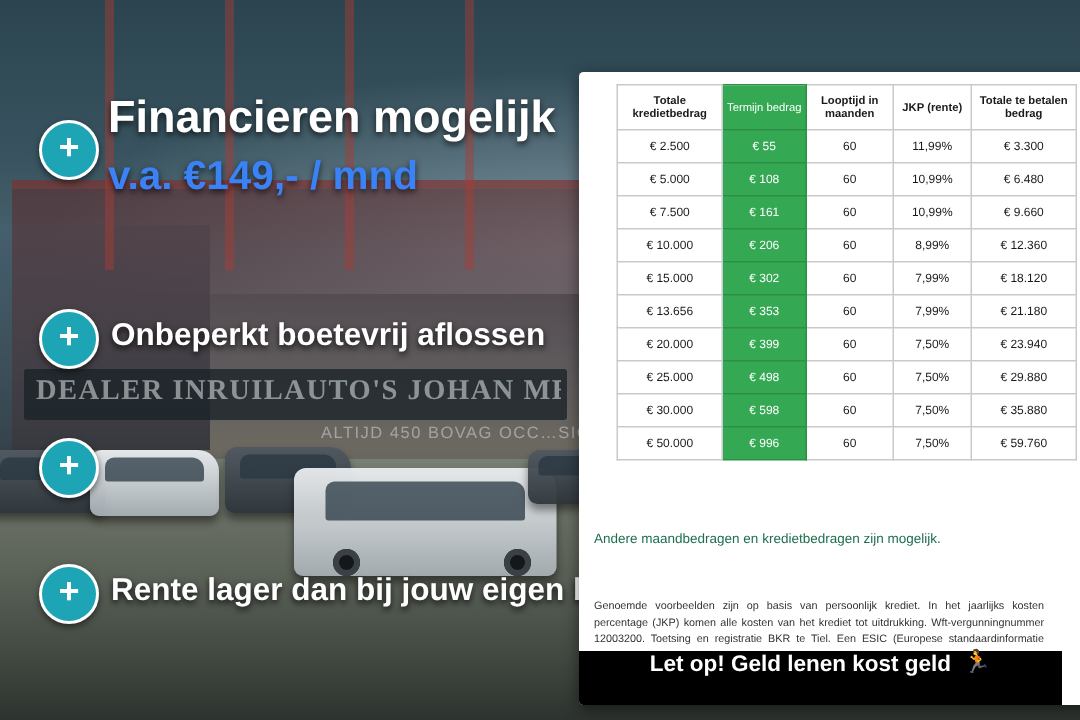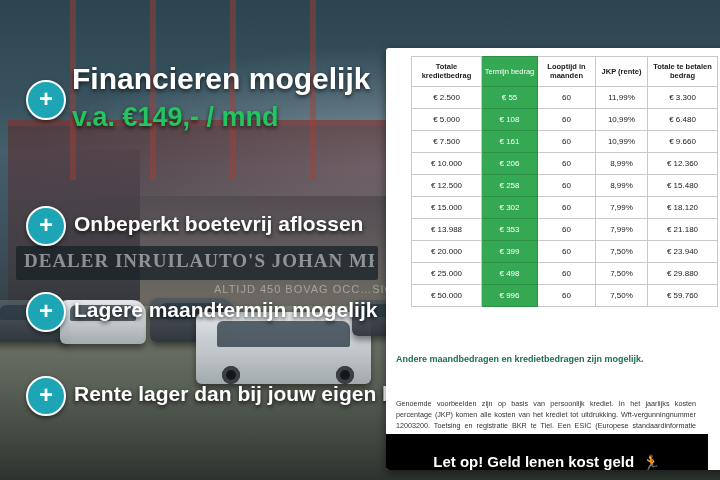--- a/index.html
+++ b/index.html
@@ -132,21 +132,21 @@
     left: 72px; top: 62px;
     color: #ffffff;
     font-size: 30px;
     font-weight: bold;
     text-shadow: 0 2px 4px rgba(0,0,0,0.7);
     white-space: nowrap;
   }
   .fin-sub {
     position: absolute;
     left: 72px; top: 102px;
-    color: #22c55e;
+    color: #3b82f6;
     font-size: 27px;
     font-weight: bold;
     text-shadow: 0 2px 4px rgba(0,0,0,0.7);
     white-space: nowrap;
   }
   .plus {
     position: absolute;
     width: 36px; height: 36px;
     border-radius: 50%;
     background: #1da5b5;
@@ -212,40 +212,40 @@
   table.rates col.c2 { width: 56px; }
   table.rates col.c3 { width: 58px; }
   table.rates col.c4 { width: 52px; }
   table.rates col.c5 { width: 70px; }
 
   .note-head {
     position: absolute;
     left: 10px; top: 306px;
     width: 304px;
     font-size: 9px;
-    font-weight: bold;
+    font-weight: normal;
     color: #1f6f4f;
   }
   .note-body {
     position: absolute;
     left: 10px; top: 324px;
     width: 300px;
     font-size: 7.2px;
     line-height: 1.55;
     color: #333333;
     text-align: justify;
     margin-top: 26px;
   }
   .warn-bar {
     position: absolute;
     left: 0; bottom: 0;
     width: 322px; height: 36px;
     background: #000000;
     display: flex;
-    align-items: flex-end;
+    align-items: flex-start;
     justify-content: center;
   }
   .warn-text {
     color: #ffffff;
     font-size: 15px;
     font-weight: bold;
   }
   .warn-icon {
     margin-left: 8px;
     font-size: 15px;
@@ -294,21 +294,20 @@
 
 
   <div class="plus" style="left:26px; top:80px;">+</div>
   <div class="fin-title">Financieren mogelijk</div>
   <div class="fin-sub">v.a. €149,- / mnd</div>
 
   <div class="plus" style="left:26px; top:206px;">+</div>
   <div class="bullet-text" style="left:74px; top:212px;">Onbeperkt boetevrij aflossen</div>
 
   <div class="plus" style="left:26px; top:292px;">+</div>
-  <div class="bullet-text" style="left:74px; top:298px;">Lagere maandtermijn mogelijk</div>
 
   <div class="plus" style="left:26px; top:376px;">+</div>
   <div class="bullet-text" style="left:74px; top:382px;">Rente lager dan bij jouw eigen bank</div>
 
   <div class="panel">
     <table class="rates">
       <colgroup>
         <col class="c1">
           <col class="c2">
           <col class="c3">
@@ -347,53 +346,53 @@
             <td>€ 9.660</td>
           </tr>
           <tr>
             <td>€ 10.000</td>
             <td class="hl">€ 206</td>
             <td>60</td>
             <td>8,99%</td>
             <td>€ 12.360</td>
           </tr>
           <tr>
-            <td>€ 12.500</td>
-            <td class="hl">€ 258</td>
-            <td>60</td>
-            <td>8,99%</td>
-            <td>€ 15.480</td>
-          </tr>
-          <tr>
             <td>€ 15.000</td>
             <td class="hl">€ 302</td>
             <td>60</td>
             <td>7,99%</td>
             <td>€ 18.120</td>
           </tr>
           <tr>
-            <td>€ 13.988</td>
+            <td>€ 13.656</td>
             <td class="hl">€ 353</td>
             <td>60</td>
             <td>7,99%</td>
             <td>€ 21.180</td>
           </tr>
           <tr>
             <td>€ 20.000</td>
             <td class="hl">€ 399</td>
             <td>60</td>
             <td>7,50%</td>
             <td>€ 23.940</td>
           </tr>
           <tr>
             <td>€ 25.000</td>
             <td class="hl">€ 498</td>
             <td>60</td>
             <td>7,50%</td>
             <td>€ 29.880</td>
+          </tr>
+          <tr>
+            <td>€ 30.000</td>
+            <td class="hl">€ 598</td>
+            <td>60</td>
+            <td>7,50%</td>
+            <td>€ 35.880</td>
           </tr>
           <tr>
             <td>€ 50.000</td>
             <td class="hl">€ 996</td>
             <td>60</td>
             <td>7,50%</td>
             <td>€ 59.760</td>
           </tr>
         </tbody>
     </table>

